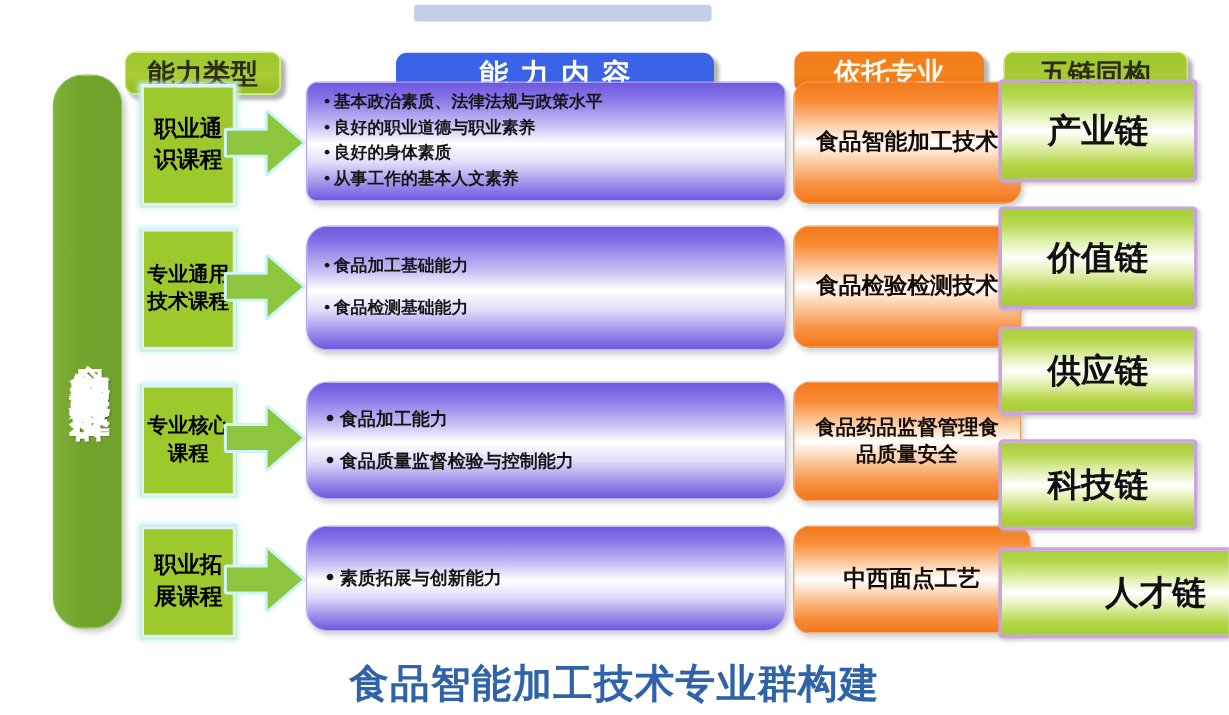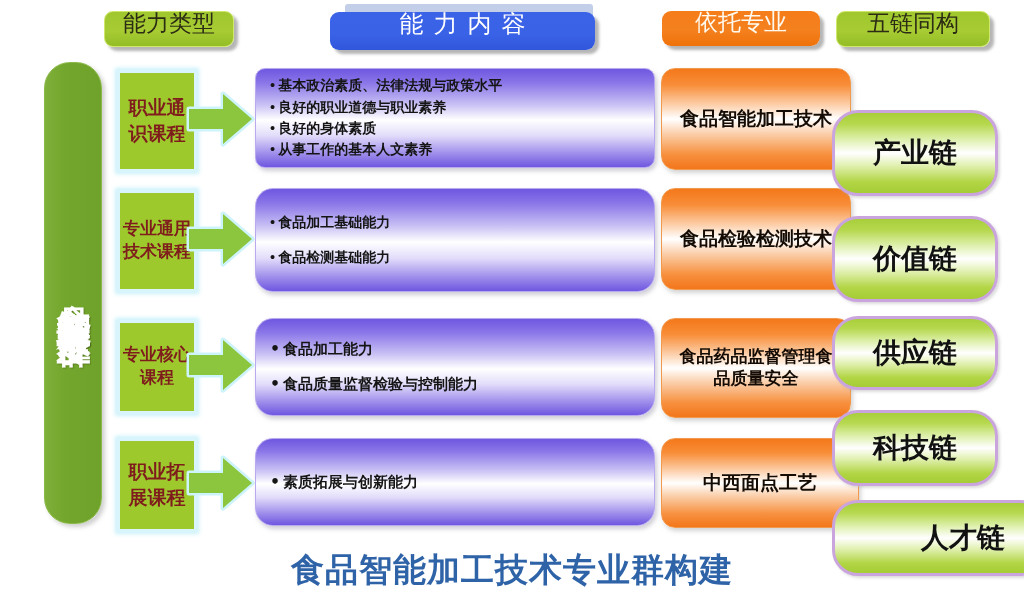--- a/index.html
+++ b/index.html
@@ -17,26 +17,28 @@
     position: relative;
     width: 1024px;
     height: 596px;
     background: #ffffff;
   }
 
   
   .hdr {
     position: absolute;
     display: flex;
+    align-items: center;
     justify-content: center;
     border-radius: 9px;
-    font-weight: normal;
+    font-weight: bold;
     text-align: center;
     line-height: 1;
     box-shadow: 4px 4px 3px rgba(120,120,120,0.55);
+    margin-top: 32px;
   }
   .hdr-green {
     background: linear-gradient(to bottom, #9fc72e 0%, #a8cc33 55%, #93bd26 100%);
     color: #2c2c14;
     border: 1px solid #cfe86a;
   }
   .hdr-blue {
     background: linear-gradient(to bottom, #3b63e8 0%, #3a62e6 60%, #2f56db 100%);
     color: #ffffff;
     letter-spacing: 10px;
@@ -76,21 +78,21 @@
   
   .cat-box {
     position: absolute;
     background: #9ec92c;
     border: 3px solid #d9f5fb;
     box-shadow: 0 0 4px 2px rgba(198,240,250,0.95);
     display: flex;
     align-items: center;
     justify-content: center;
     text-align: center;
-    color: #7f1d1d;
+    color: #000000;
     font-weight: bold;
     line-height: 1.35;
   }
 
   
   .arrow {
     position: absolute;
     display: block;
   }
 
@@ -146,38 +148,37 @@
     justify-content: center;
     text-align: center;
     color: #130b04;
     font-weight: bold;
     line-height: 1.3;
   }
 
   
   .chain-box {
     position: absolute;
-    border-radius: 26px;
+    border-radius: 4px;
     border: 3px solid #c9a4dd;
     background: linear-gradient(to bottom,
         #a8cf3a 0%,
         #b6d84e 14%,
         #dcefa8 32%,
         #ffffff 50%,
         #e0f0ae 66%,
         #b2d545 86%,
         #a5cd35 100%);
     box-shadow: 2px 2px 3px rgba(175,175,175,0.45);
     display: flex;
     align-items: center;
     justify-content: center;
     text-align: center;
     color: #111111;
     font-weight: bold;
-    margin-top: 44px;
   }
 
   
   #caption {
     position: absolute;
     width: 100%;
     text-align: center;
     color: #2f63a8;
     font-weight: bold;
     letter-spacing: 1px;

